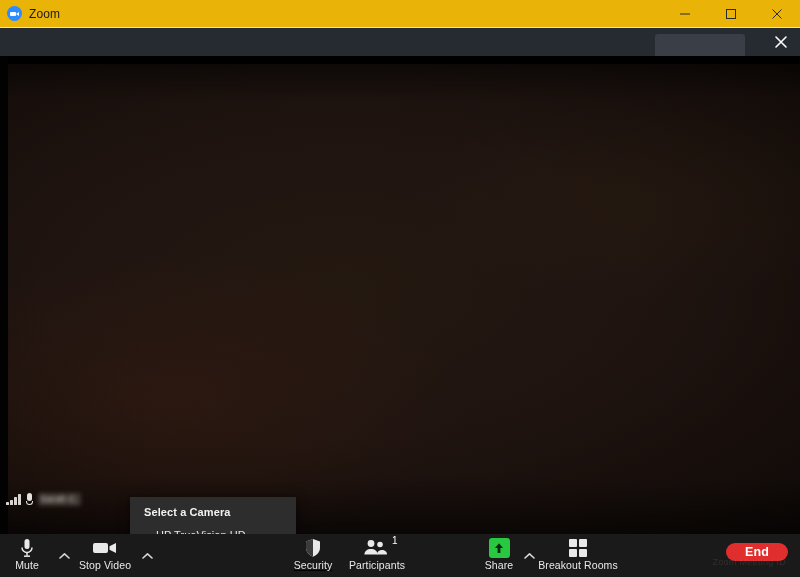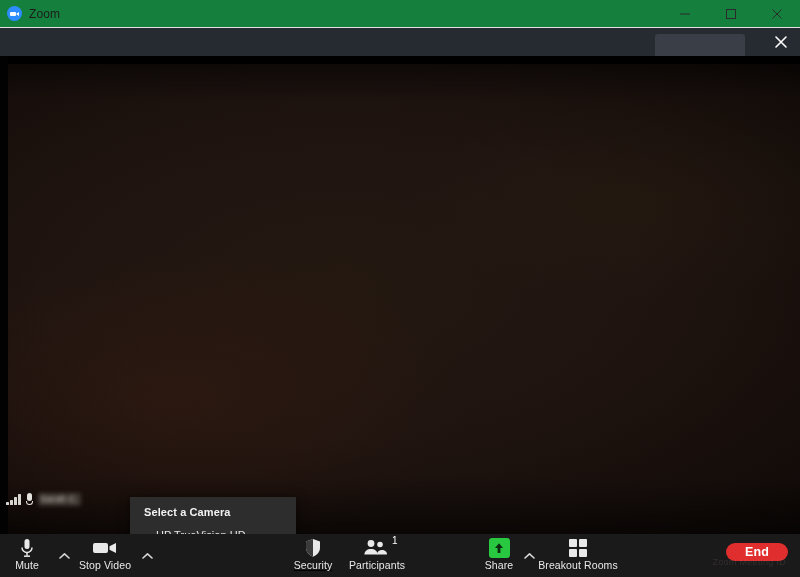--- a/index.html
+++ b/index.html
@@ -21,21 +21,21 @@
     position: absolute;
     inset: 0;
     background: #000;
     display: flex;
     flex-direction: column;
   }
 
   
   #titlebar {
     height: 27px;
-    background: #15803d;
+    background: #eab308;
     border-bottom: 1px solid #e3e3e3;
     display: flex;
     align-items: center;
     flex: 0 0 auto;
     position: relative;
   }
   #titlebar .tb-left {
     display: flex;
     align-items: center;
     gap: 7px;

